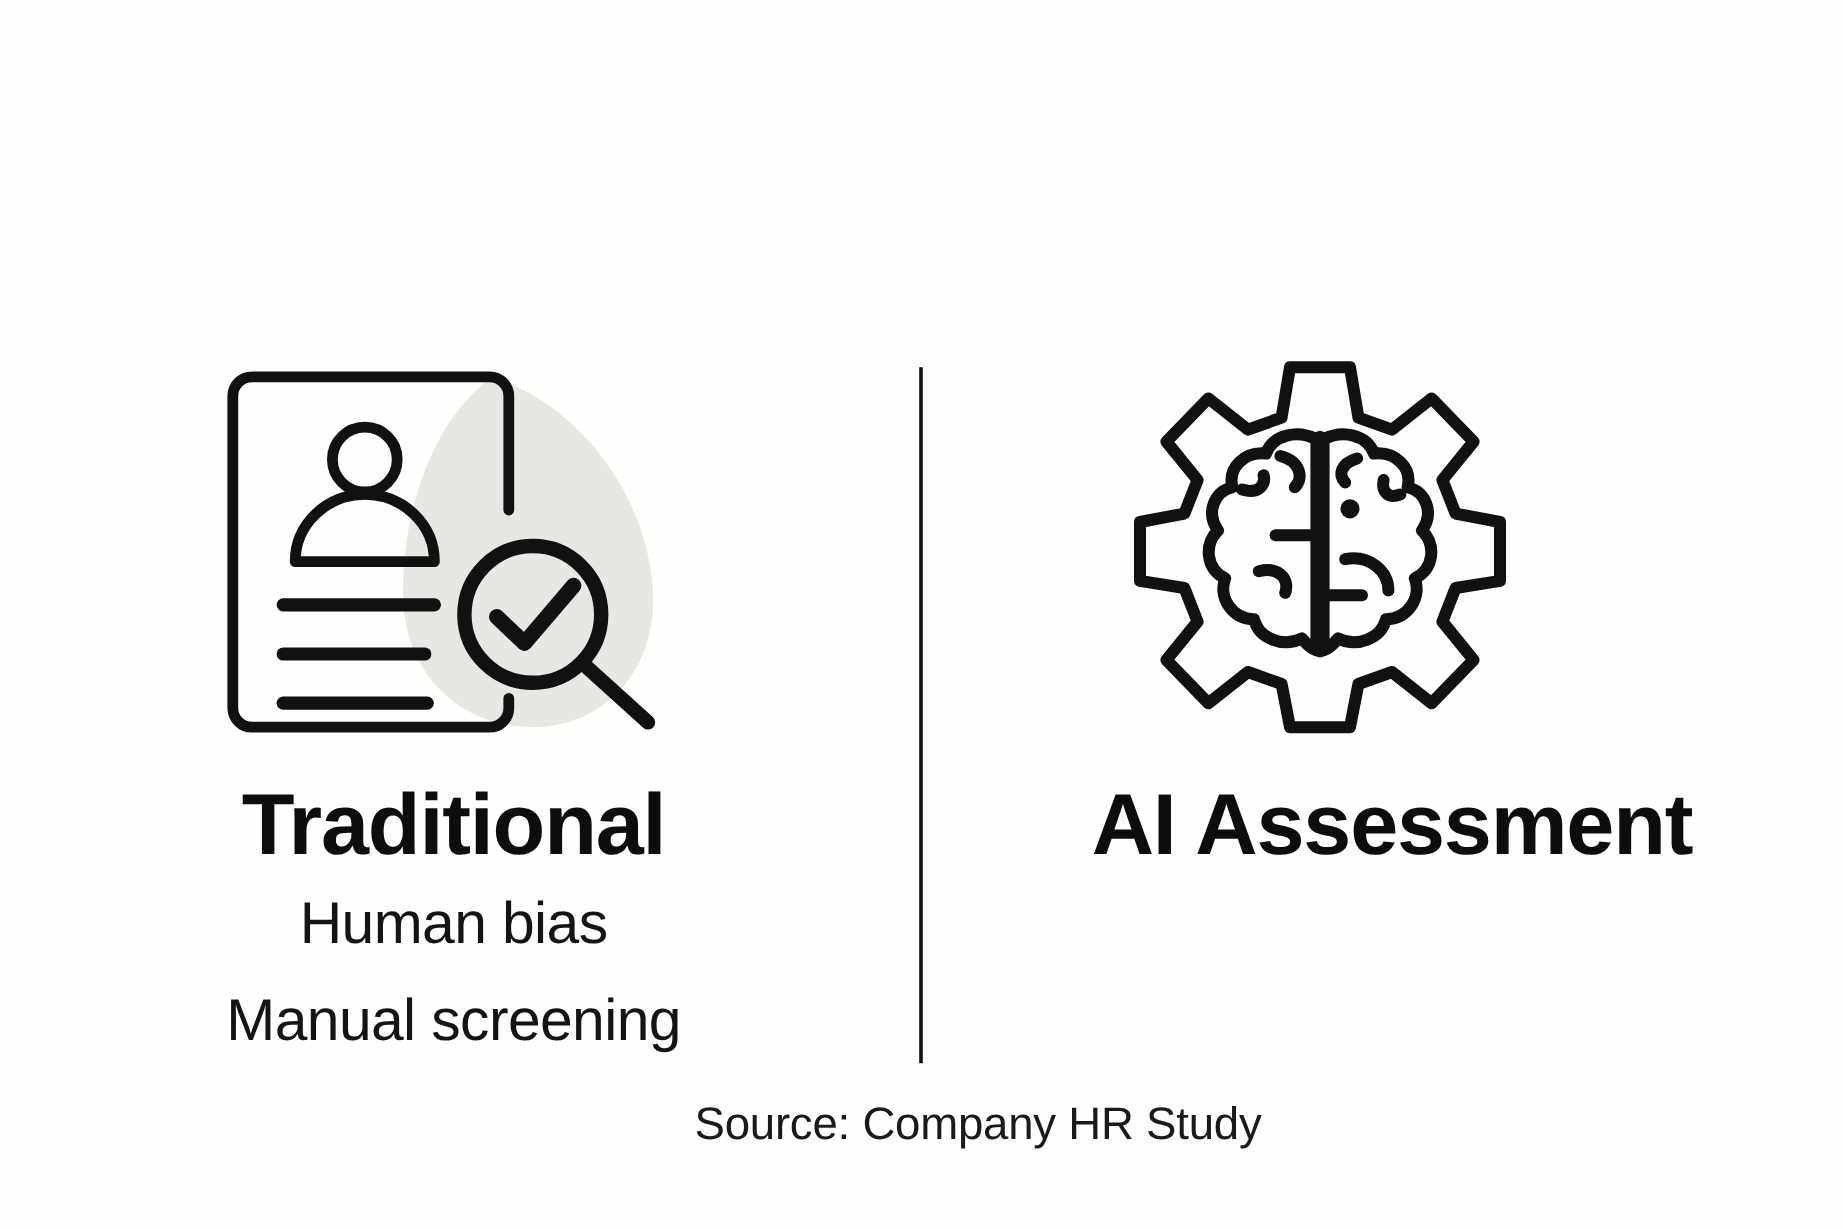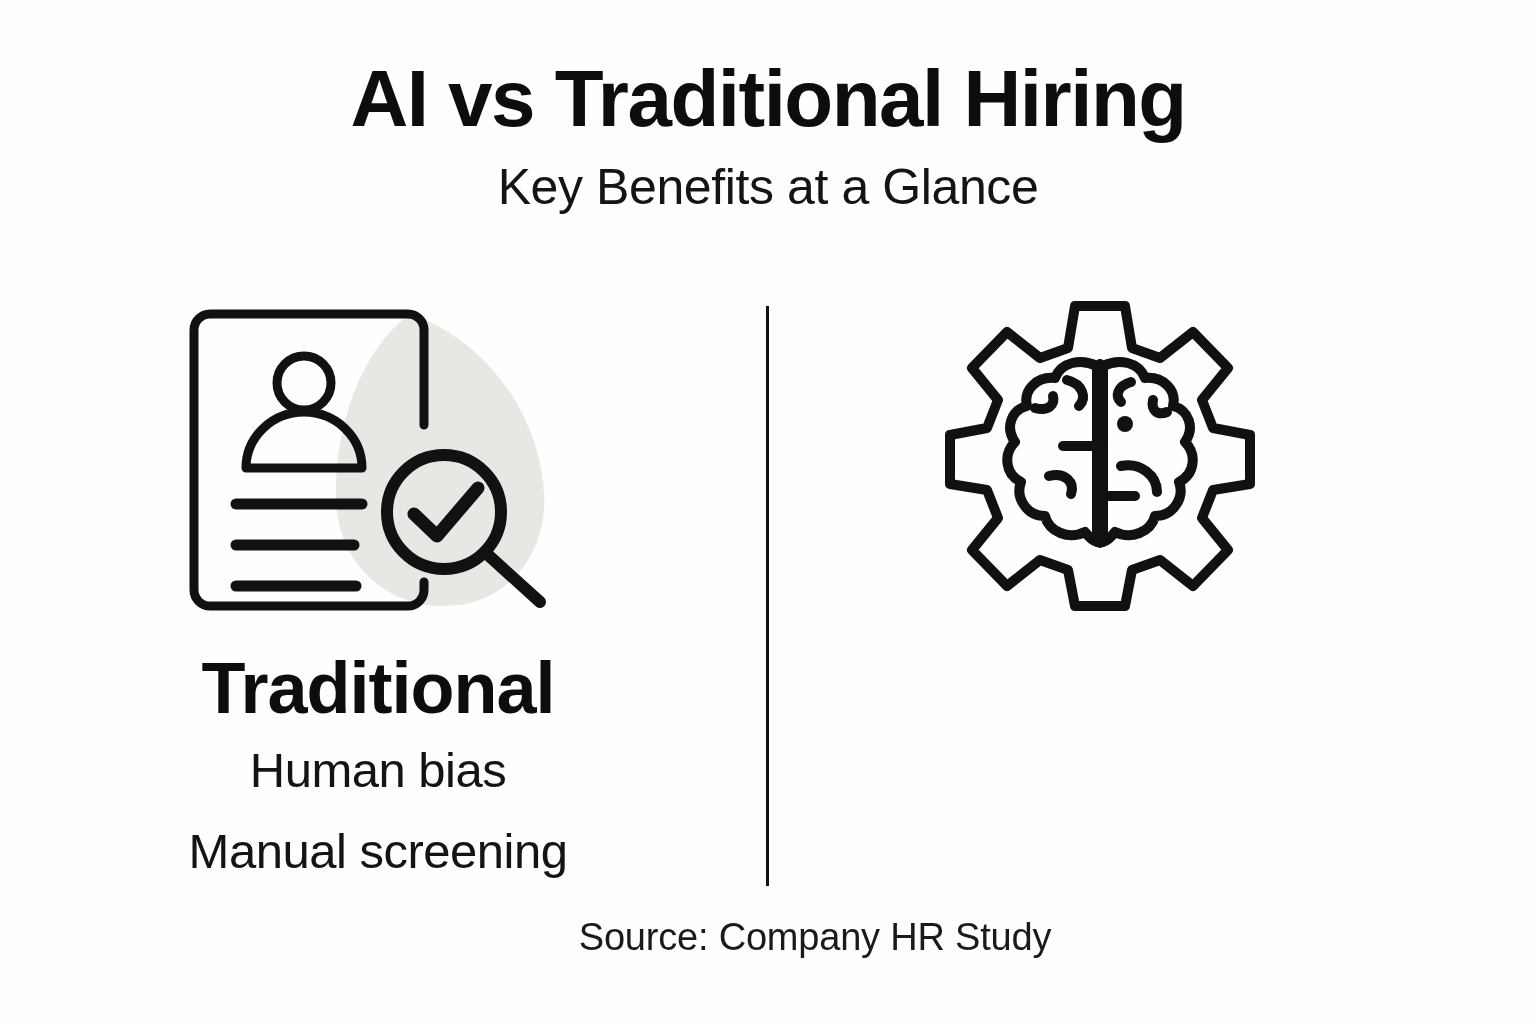--- a/index.html
+++ b/index.html
@@ -126,24 +126,20 @@
     color: #1a1a1a;
     white-space: nowrap;
     padding-left: 47px;
   }
 </style>
 </head>
 <body>
 
 <div id="infographic">
 
-  <div class="header">
-    <h1 class="title">AI vs Traditional Hiring</h1>
-    <p class="subtitle">Key Benefits at a Glance</p>
-  </div>
 
   <div class="divider"></div>
 
   <div class="column col-left">
 
     <div class="icon-slot">
       <div class="icon-left">
         <svg width="390" height="325" viewBox="0 0 390 325" xmlns="http://www.w3.org/2000/svg">
 
           <path d="M222 14 C300 40 352 118 356 192 C360 258 316 306 256 306 C196 306 150 262 148 200 C146 132 170 52 222 14 Z" fill="#E8E7E3"></path>
@@ -207,18 +203,19 @@
             <path d="M222 112 C212 116 206 110 208 100"></path>
             <path d="M176 166 C196 162 212 176 212 192"></path>
             <path d="M160 196 L190 196"></path>
           </g>
 
           <circle cx="180" cy="124" r="8" fill="#111111"></circle>
         </svg>
       </div>
     </div>
 
+    <h2 class="col-heading">AI Assessment</h2>
 
   </div>
 
   <div class="source">Source: Company HR Study</div>
 
 </div>
 
 </body></html>

